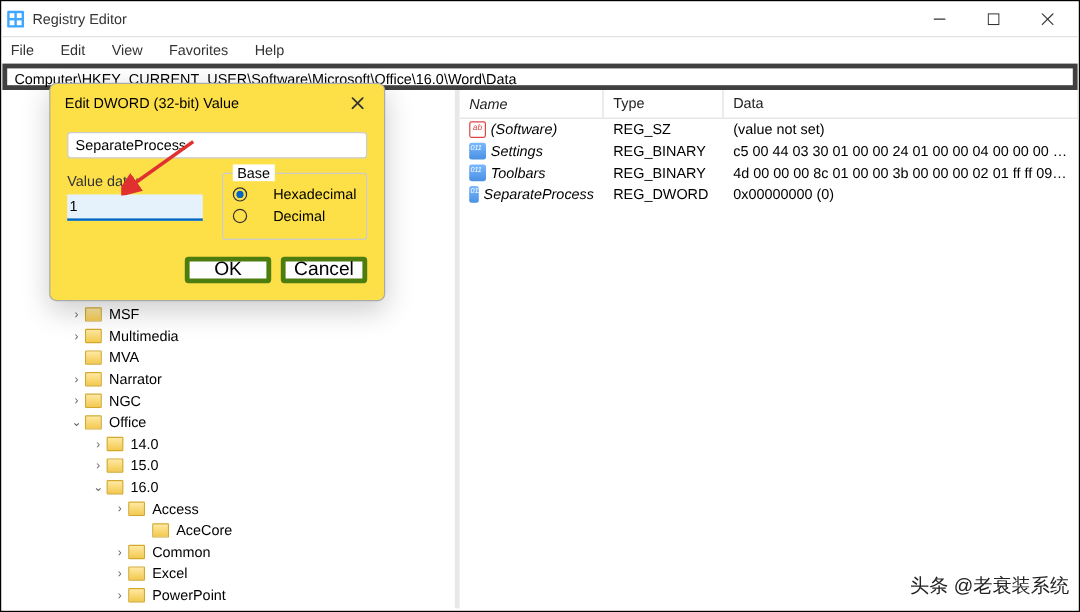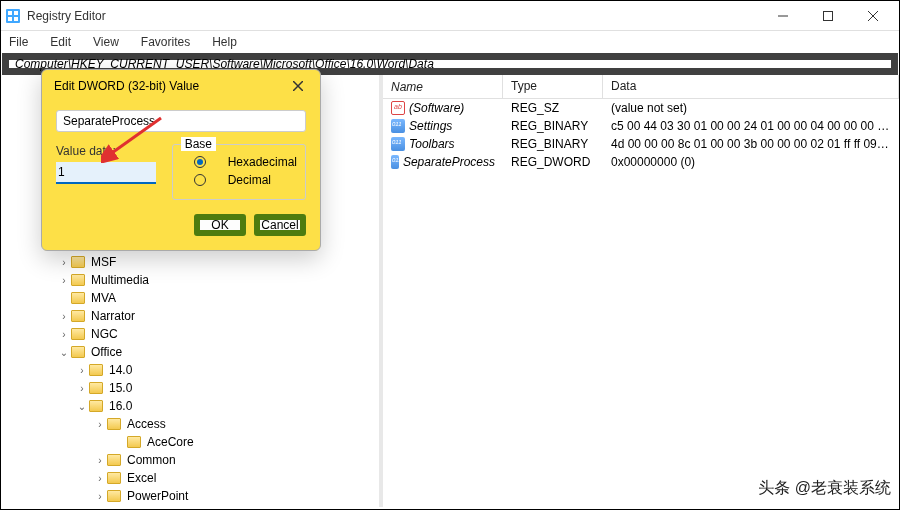--- a/index.html
+++ b/index.html
@@ -7,21 +7,21 @@
     
     .titlebar { height: 30px; display: flex; align-items: center; padding: 0 4px; border-bottom: 1px solid #e0e0e0; }
     .titlebar-icon { width: 16px; height: 16px; margin-right: 6px; }
     .titlebar-text { flex: 1; font-size: 12px; color: #333; }
     .win-controls { display: flex; }
     .win-btn { width: 45px; height: 28px; display: flex; align-items: center; justify-content: center; color: #555; }
     
     .menubar { height: 22px; display: flex; align-items: center; padding: 0 4px; gap: 14px; color: #333; }
     .menubar span { padding: 2px 4px; }
     
-    .addressbar { height: 22px; border: 7px solid #404040; padding: 2px 6px; display: flex; align-items: center; font-size: 12px; margin: 0 1px; font-style: italic; }
+    .addressbar { height: 22px; border: 4px solid #404040; padding: 2px 6px; display: flex; align-items: flex-start; font-size: 12px; margin: 0 1px; }
     
     .content { display: flex; height: calc(100% - 76px); }
     .divider { width: 4px; background: #e8e8e8; cursor: ew-resize; }
     
     .tree-pane { width: 378px; overflow: auto; padding: 2px 0; position: relative; }
     .tree-node { display: flex; align-items: center; height: 18px; white-space: nowrap; }
     .tree-chevron { width: 14px; height: 14px; display: flex; align-items: center; justify-content: center; color: #666; font-size: 10px; }
     .folder-icon { width: 14px; height: 12px; margin-right: 4px; background: linear-gradient(#ffe9a2, #f3c94f); border-radius: 1px; border: 1px solid #d4a828; }
     .tree-label { padding: 0 2px; }
     
@@ -42,27 +42,27 @@
     .dialog-overlay { position: absolute; top: 68px; left: 40px; width: 280px; background: #fde047; border: 1px solid #aaa; border-radius: 6px; box-shadow: 0 8px 24px rgba(0,0,0,0.2); z-index: 100; }
     .dialog-titlebar { height: 32px; display: flex; align-items: center; padding: 0 12px; }
     .dialog-title { flex: 1; font-size: 12px; }
     .dialog-close { width: 20px; height: 20px; display: flex; align-items: center; justify-content: center; }
     .dialog-body { padding: 8px 14px 14px 14px; }
     .dialog-label { font-size: 12px; color: #333; margin-bottom: 4px; display: block; }
     .dialog-input-readonly { width: 100%; height: 22px; border: 1px solid #ccc; border-radius: 3px; padding: 0 6px; margin-bottom: 12px; font-size: 12px; background: #fff; }
     .dialog-row { display: flex; gap: 16px; }
     .dialog-col { flex: 1; }
     .dialog-input-active { width: 100%; height: 22px; border: none; border-bottom: 2px solid #0067c0; padding: 0 2px; font-size: 12px; outline: none; background: #e5f1fb; }
-    .base-group { border: 1px solid #ccc; border-radius: 3px; padding: 6px 8px 8px 21px; position: relative; }
+    .base-group { border: 1px solid #ccc; border-radius: 3px; padding: 6px 8px 8px 8px; position: relative; }
     .base-legend { position: absolute; top: -8px; left: 8px; background: #fff; padding: 0 4px; font-size: 12px; }
     .radio-row { display: flex; align-items: center; gap: 22px; margin: 4px 0; font-size: 12px; }
     .radio-dot { width: 12px; height: 12px; border-radius: 50%; border: 1px solid #333; position: relative; }
     .radio-dot.checked::after { content: ""; position: absolute; width: 6px; height: 6px; border-radius: 50%; background: #0067c0; top: 2px; left: 2px; }
     .dialog-buttons { display: flex; justify-content: flex-end; gap: 8px; margin-top: 14px; }
-    .dialog-btn { width: 52px; height: 22px; border: 6px solid #4d7c0f; border-radius: 3px; background: #fdfdfd; font-size: 12px; display: flex; align-items: center; justify-content: center; }
+    .dialog-btn { width: 72px; height: 22px; border: 4px solid #4d7c0f; border-radius: 3px; background: #fdfdfd; font-size: 16px; display: flex; align-items: center; justify-content: center; }
     
     .arrow-svg { position: absolute; top: 112px; left: 100px; z-index: 101; pointer-events: none; }
     .watermark { position: absolute; bottom: 10px; right: 8px; font-size: 16px; font-weight: normal; color: #222; text-shadow: 0 0 4px #fff, 0 0 4px #fff; z-index: 200; }
   </style>
 </head>
 <body>
 
 <div class="titlebar">
   <svg class="titlebar-icon" viewBox="0 0 16 16">
       <rect x="1" y="1" width="14" height="14" fill="#3fa7ff" rx="1"></rect>

